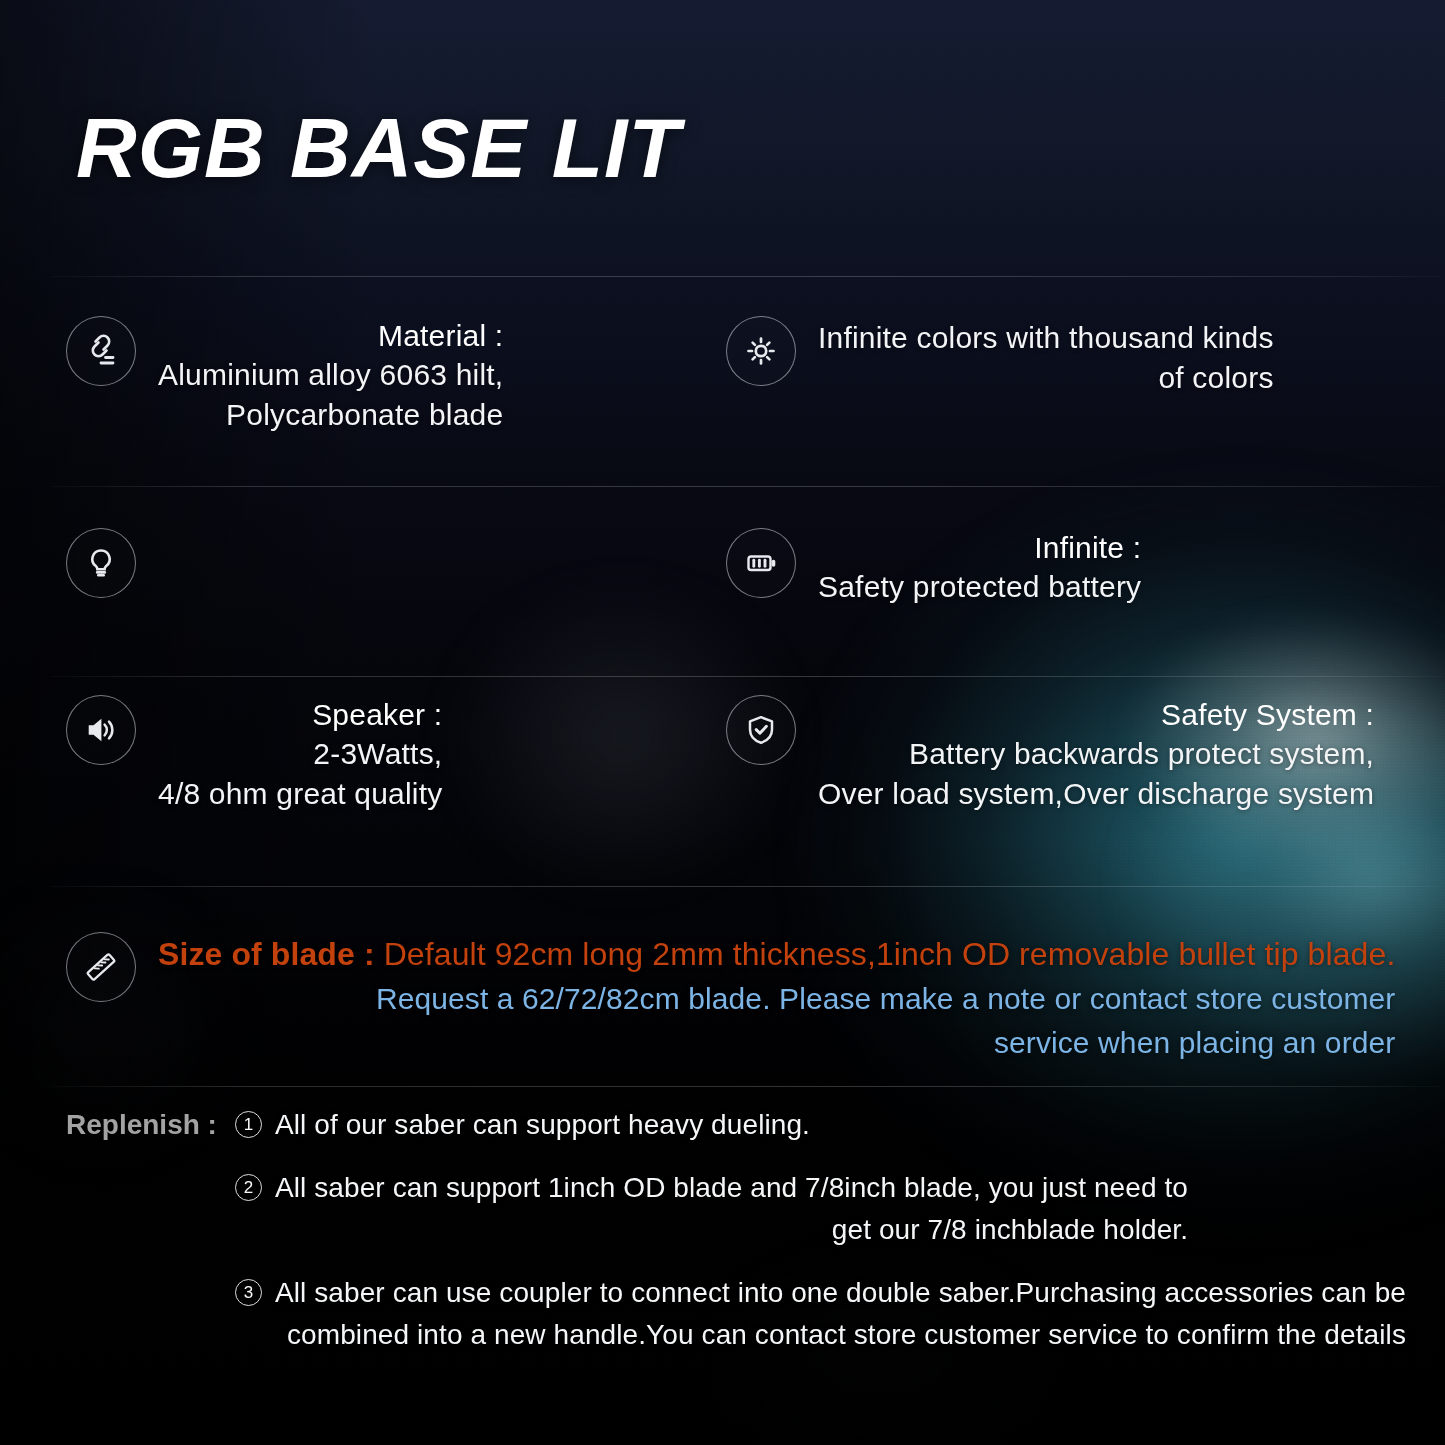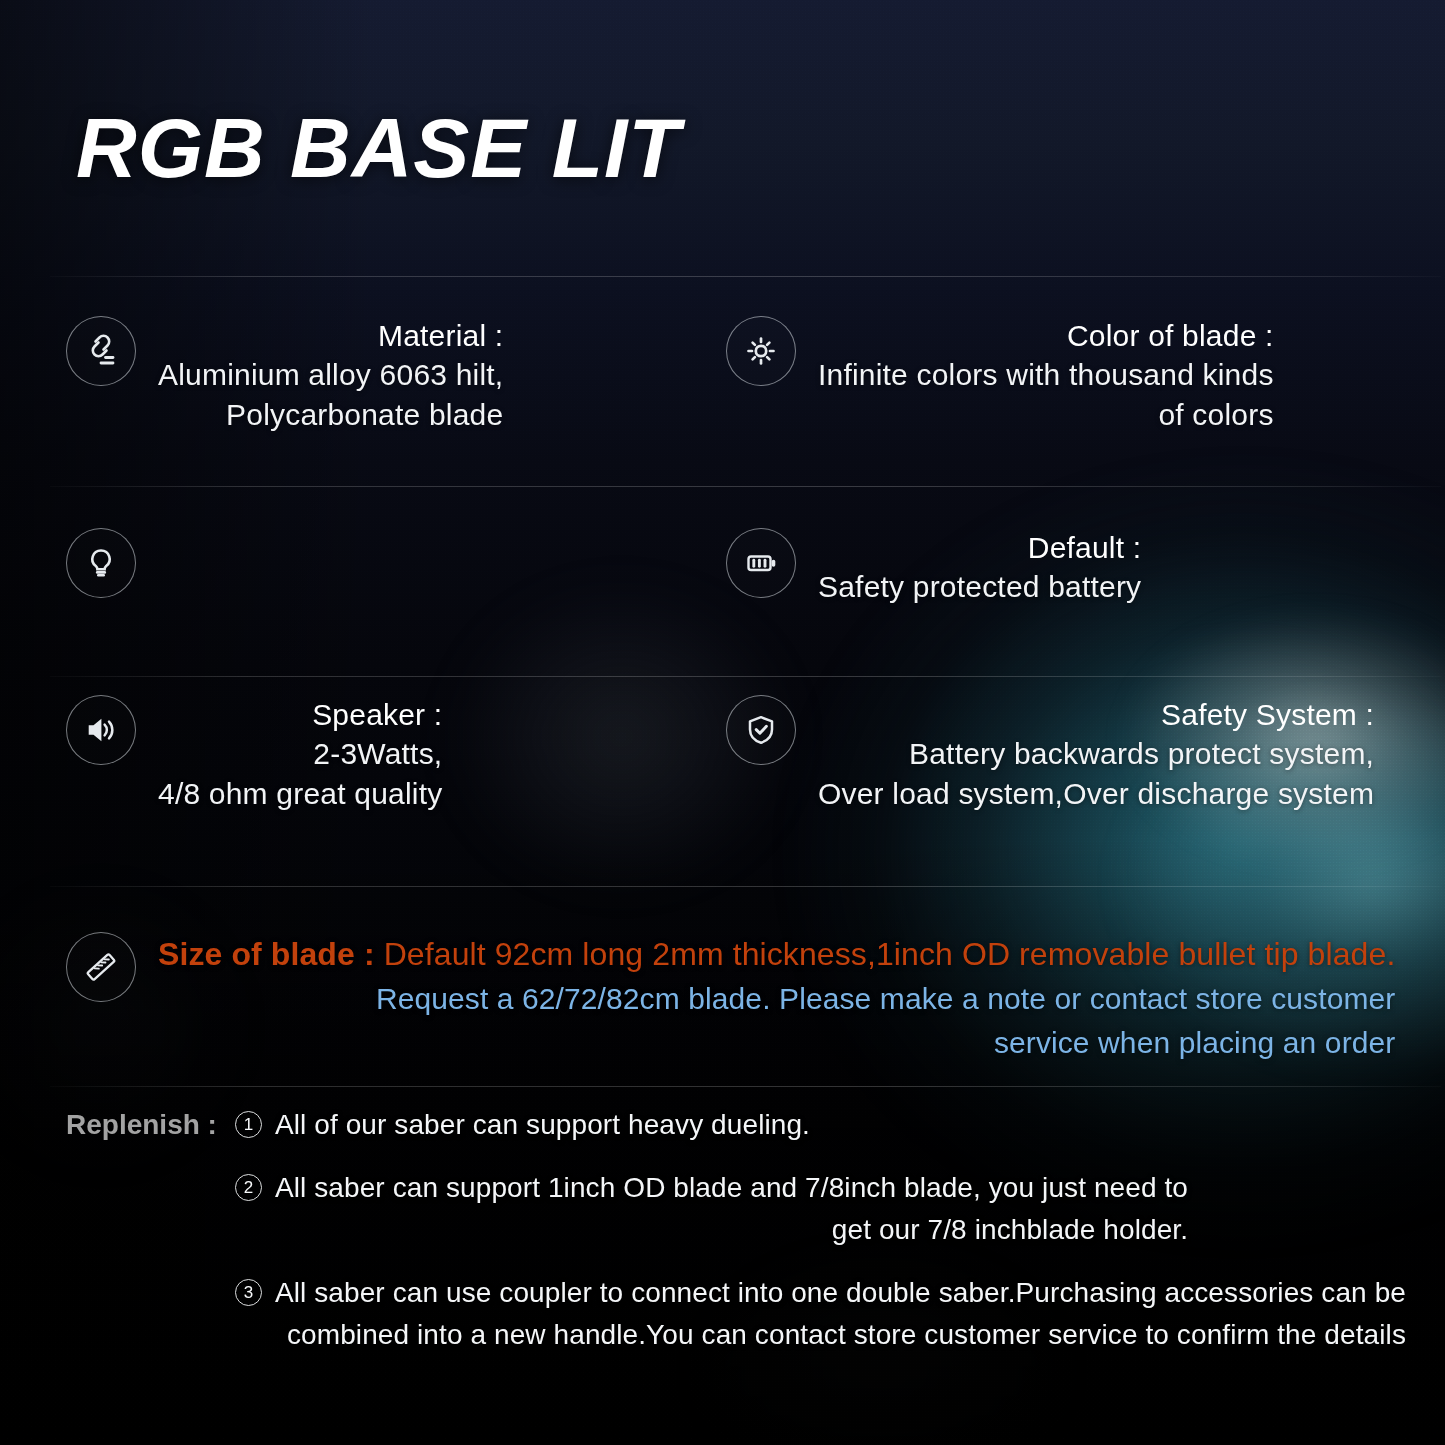--- a/index.html
+++ b/index.html
@@ -319,21 +319,20 @@
           <path d="M19 28 V31.5"></path>
           <path d="M6.5 19 H10"></path>
           <path d="M28 19 H31.5"></path>
           <path d="M10.6 10.6 L12.9 12.9"></path>
           <path d="M25.1 25.1 L27.4 27.4"></path>
           <path d="M27.4 10.6 L25.1 12.9"></path>
           <path d="M12.9 25.1 L10.6 27.4"></path>
         </svg>
       </div>
       <div class="spec-text">
-        <div class="spec-label">Color of blade :</div>
         <div class="spec-value">Infinite colors with thousand kinds
 of colors</div>
       </div>
     </div>
 
     <div class="spec r2c1">
       <div class="icon-ring">
         <svg width="38" height="38" viewBox="0 0 38 38" fill="none" stroke="#e6eaee" stroke-width="2.6" stroke-linecap="round">
           <path d="M19 6.5 a8.6 8.6 0 0 1 5.2 15.5 c-1.2 1-1.6 1.9-1.6 3.2 h-7.2 c0-1.3-.4-2.2-1.6-3.2 A8.6 8.6 0 0 1 19 6.5 Z"></path>
           <path d="M15.2 28.4 H22.8"></path>
@@ -346,21 +345,21 @@
       <div class="icon-ring">
         <svg width="38" height="38" viewBox="0 0 38 38" fill="none" stroke="#e6eaee" stroke-width="2.4" stroke-linecap="round">
           <rect x="6.5" y="12.5" width="22" height="13.5" rx="2.6"></rect>
           <path d="M31.5 17.6 V21" stroke-width="3.6"></path>
           <path d="M11.8 16.3 V22.2" stroke-width="2.9"></path>
           <path d="M17.4 16.3 V22.2" stroke-width="2.9"></path>
           <path d="M23 16.3 V22.2" stroke-width="2.9"></path>
         </svg>
       </div>
       <div class="spec-text">
-        <div class="spec-label">Default :</div>
+        <div class="spec-label">Infinite :</div>
         <div class="spec-value">Safety protected battery</div>
       </div>
     </div>
 
     <div class="spec r3c1">
       <div class="icon-ring">
         <svg width="38" height="38" viewBox="0 0 38 38" fill="none" stroke-linecap="round">
           <path d="M7.5 15 h4.2 L18.6 9.4 v19.2 L11.7 23 H7.5 Z" fill="#e6eaee" stroke="#e6eaee" stroke-width="1.6"></path>
           <path d="M22.6 13.6 a7.6 7.6 0 0 1 0 10.8" fill="none" stroke="#e6eaee" stroke-width="2.5"></path>
           <path d="M27 10.6 a12.2 12.2 0 0 1 0 16.8" fill="none" stroke="#e6eaee" stroke-width="2.5"></path>

